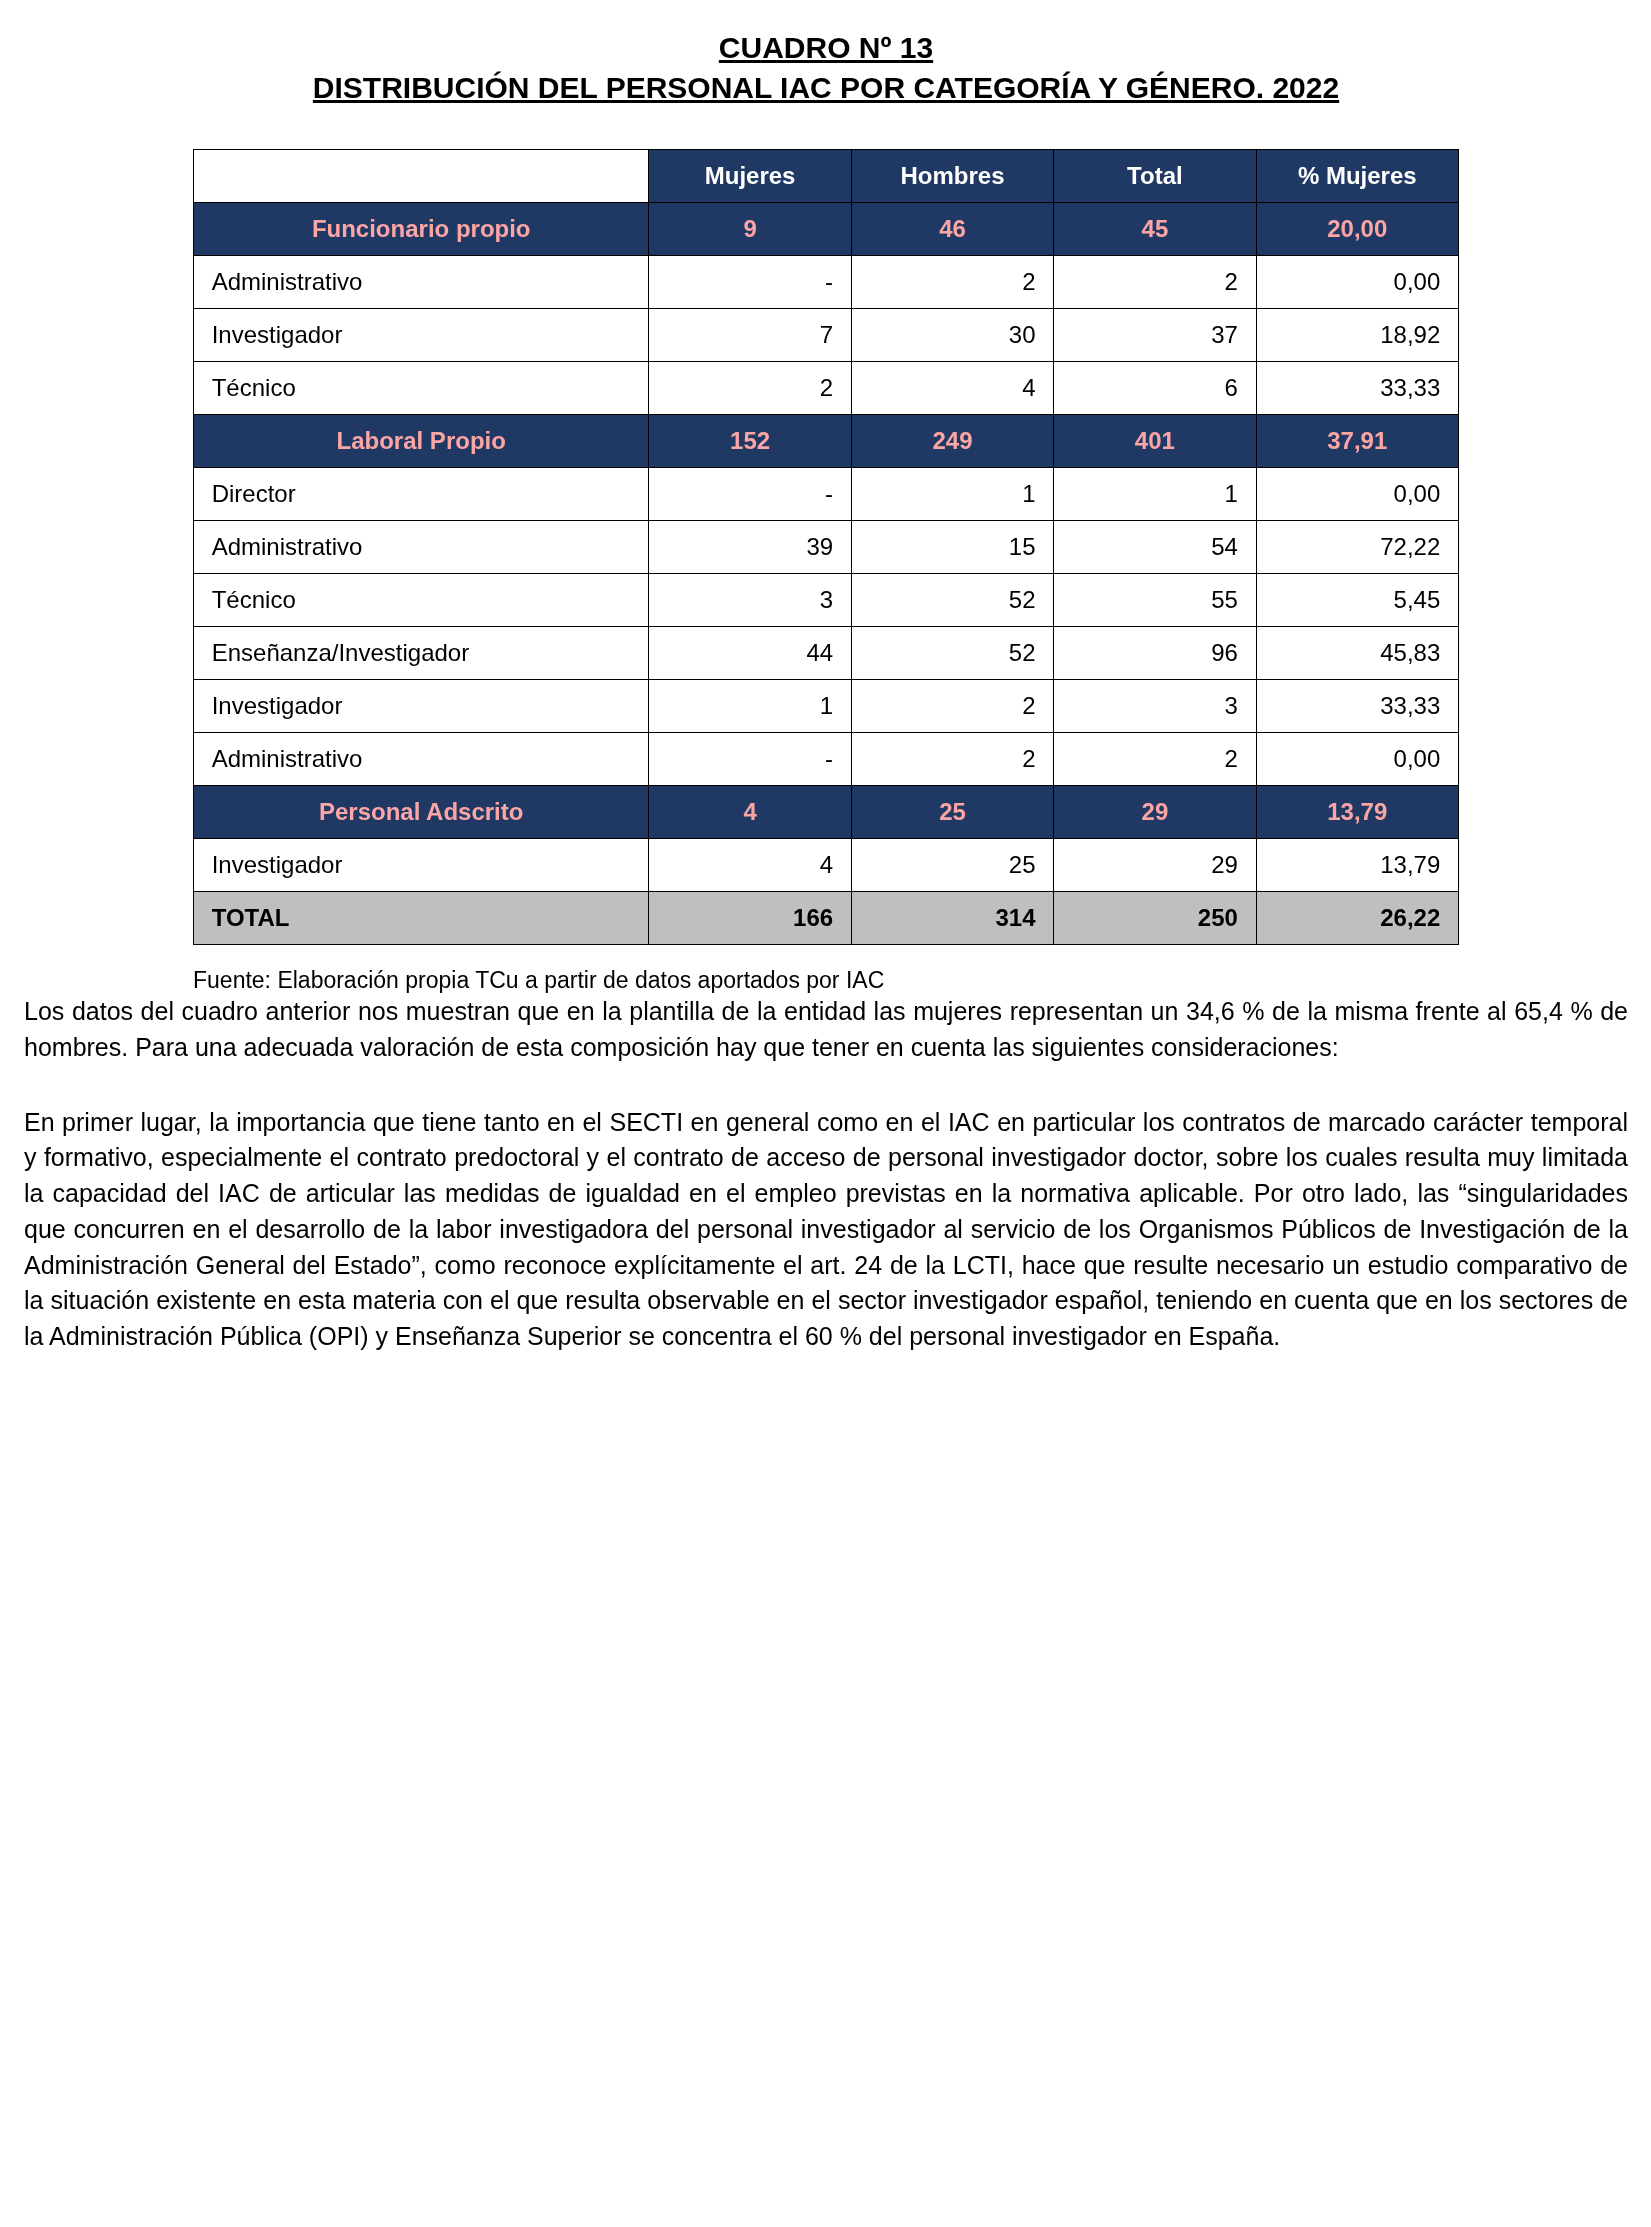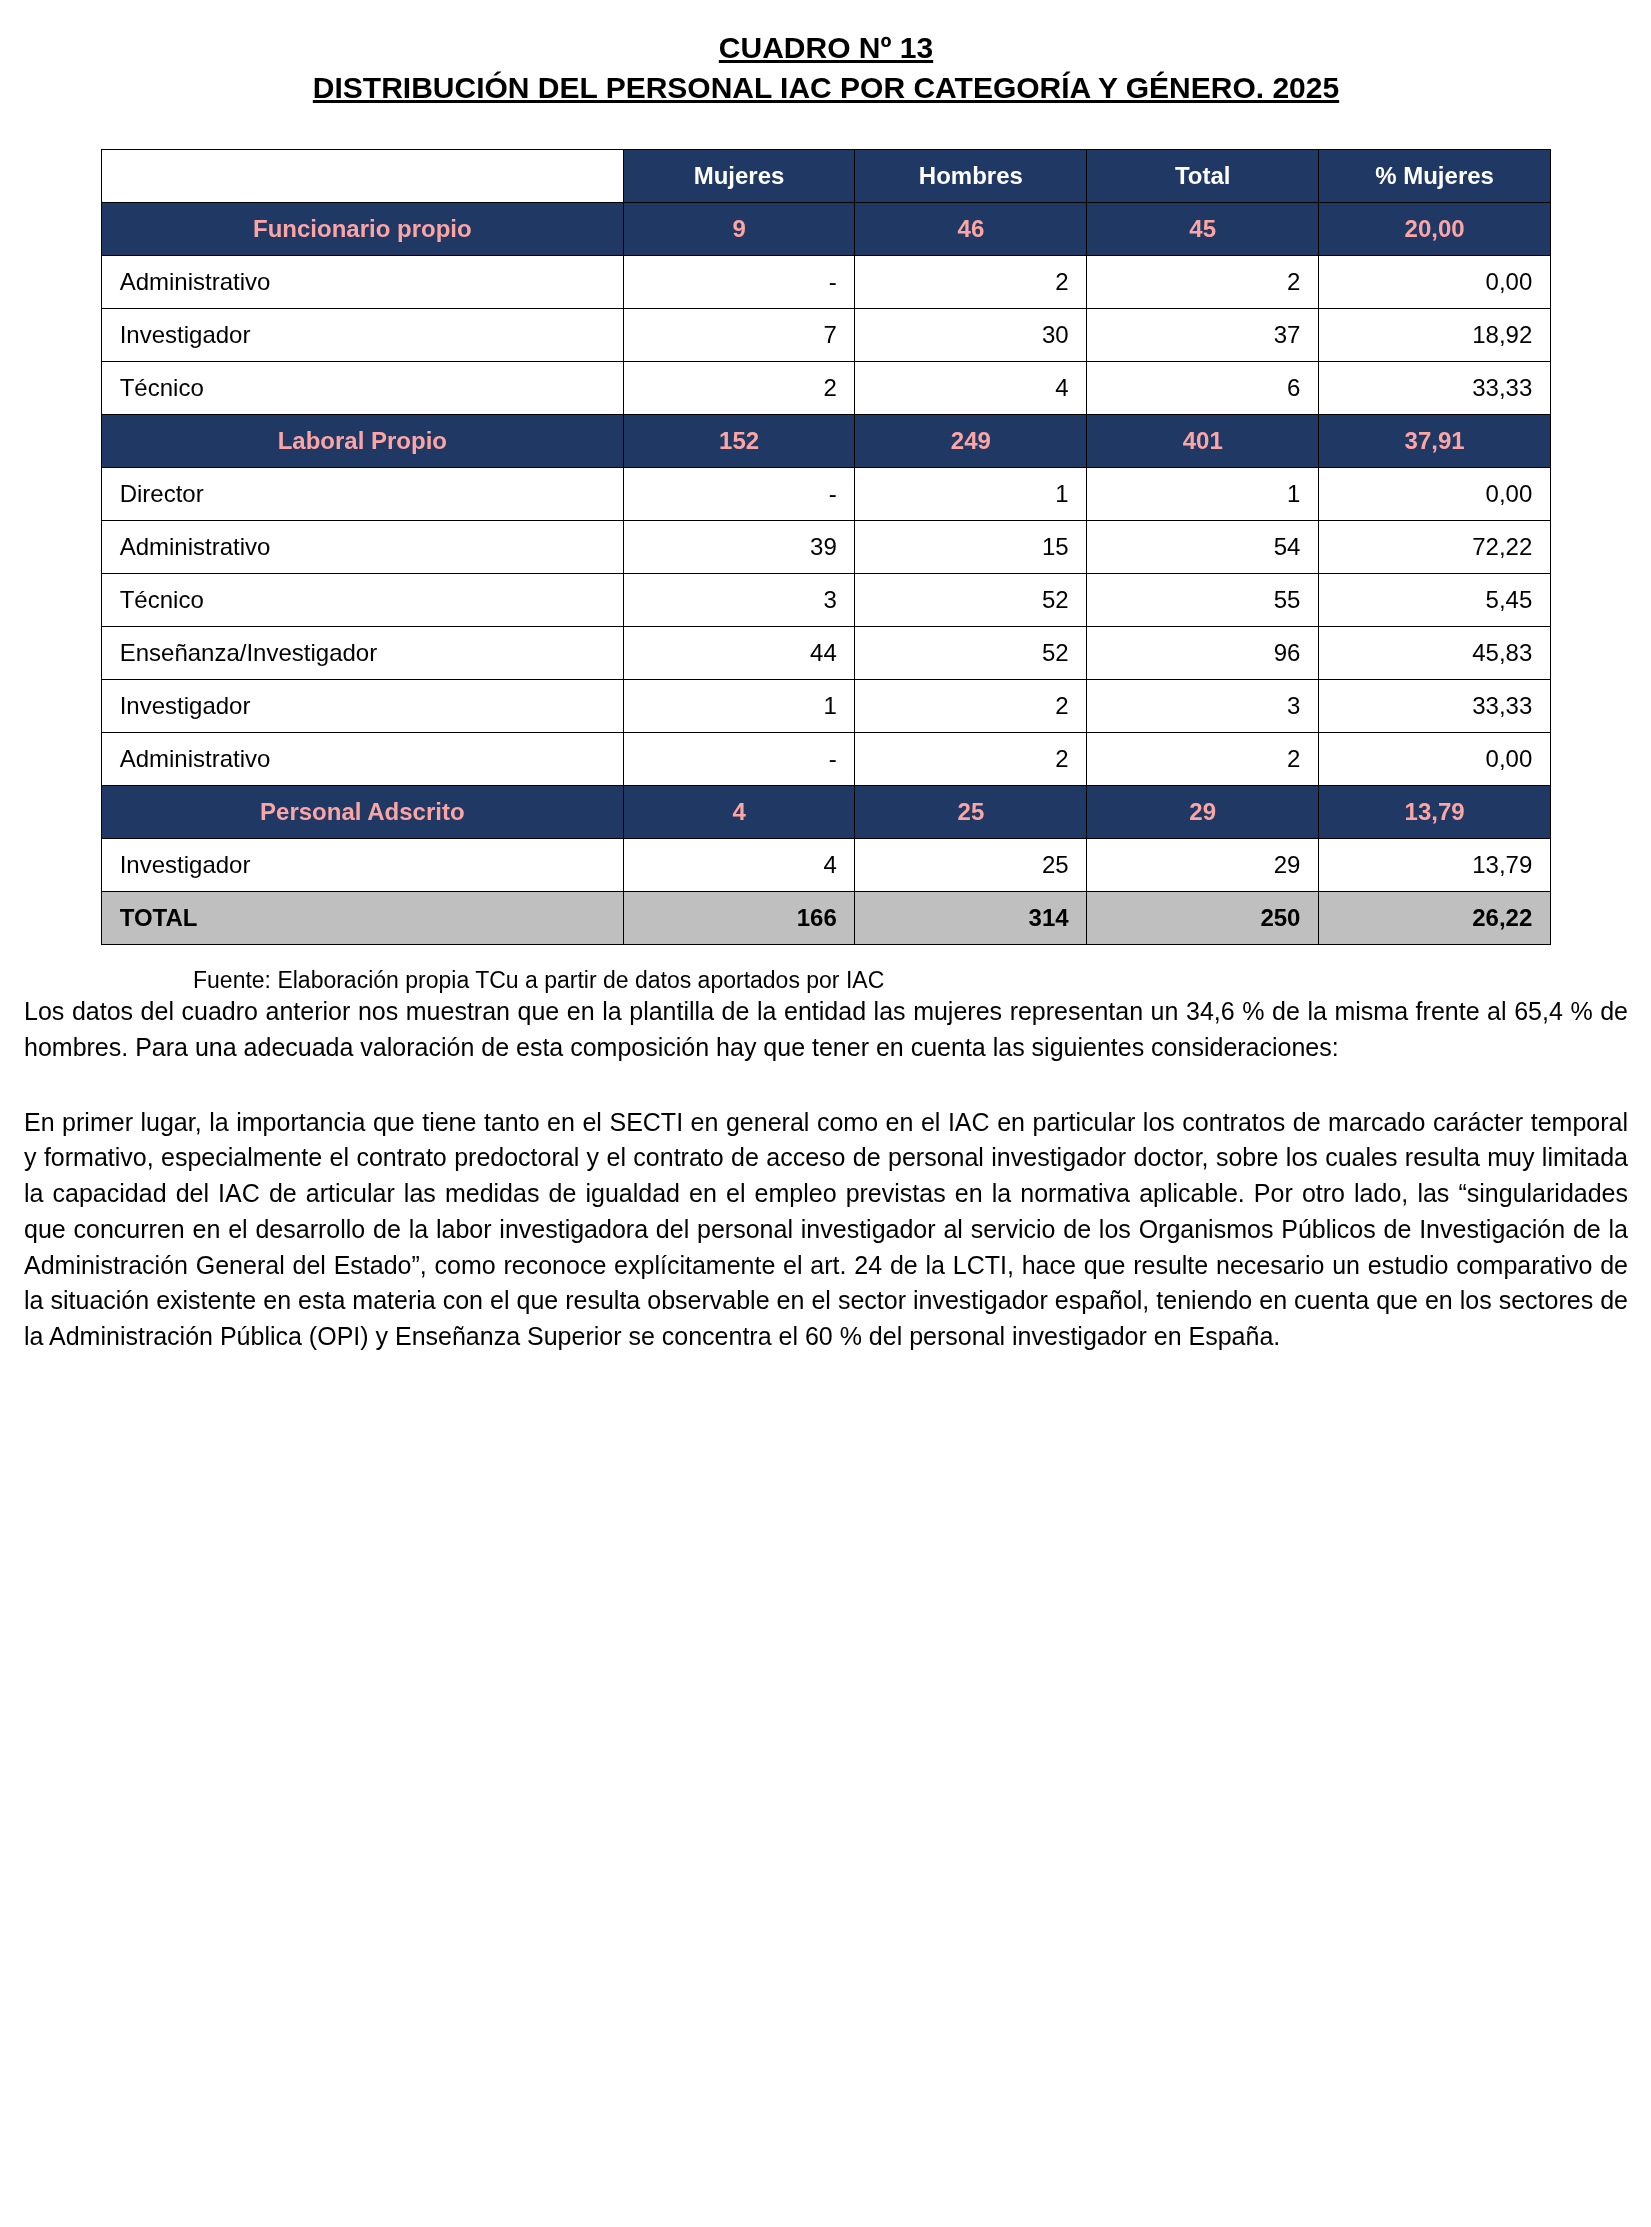--- a/index.html
+++ b/index.html
@@ -16,21 +16,21 @@
   .title-line {
     font-size: 30px;
     font-weight: bold;
     text-decoration: underline;
     line-height: 1.35;
   }
 
   table.data-table {
     border-collapse: collapse;
     margin: 40px auto 0 auto;
-    width: 1450px;
+    width: 1266px;
     font-size: 24px;
     table-layout: fixed;
   }
   .data-table th, .data-table td {
     border: 1.6px solid #000000;
     padding: 12px 17.7px;
     overflow: hidden;
   }
   .data-table th {
     background: #1F3864;
@@ -68,21 +68,21 @@
     margin-bottom: 39px;
   }
 </style>
 </head>
 <body>
 
 <div class="page">
 
   <div class="title-block">
     <div class="title-line">CUADRO Nº 13</div>
-    <div class="title-line">DISTRIBUCIÓN DEL PERSONAL IAC POR CATEGORÍA Y GÉNERO. 2025</div>
+    <div class="title-line">DISTRIBUCIÓN DEL PERSONAL IAC POR CATEGORÍA Y GÉNERO. 2022</div>
   </div>
 
   <table class="data-table">
     <colgroup>
       <col style="width:36%">
       <col style="width:16%">
       <col style="width:16%">
       <col style="width:16%">
       <col style="width:16%">
     </colgroup>

